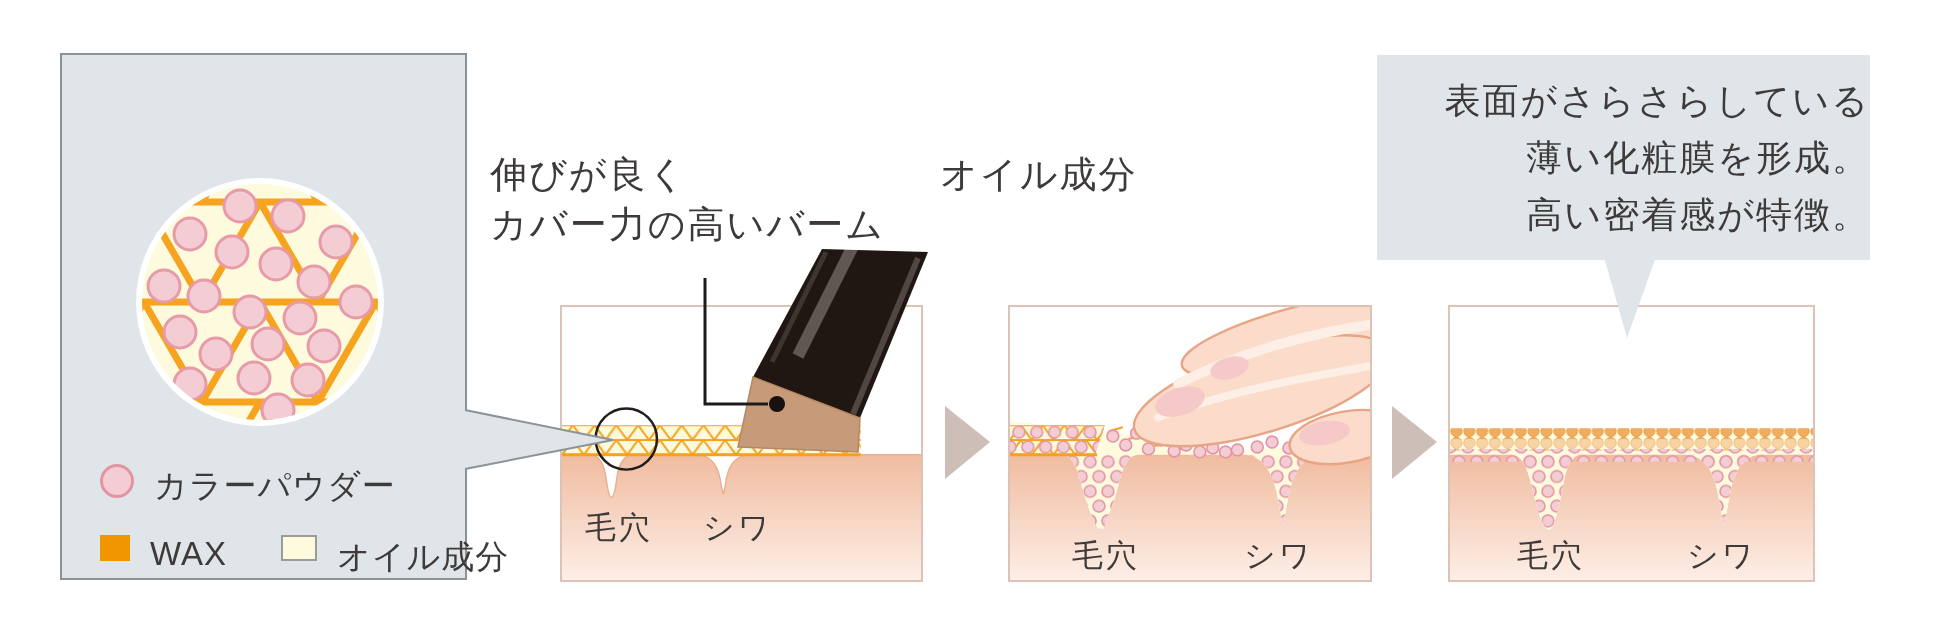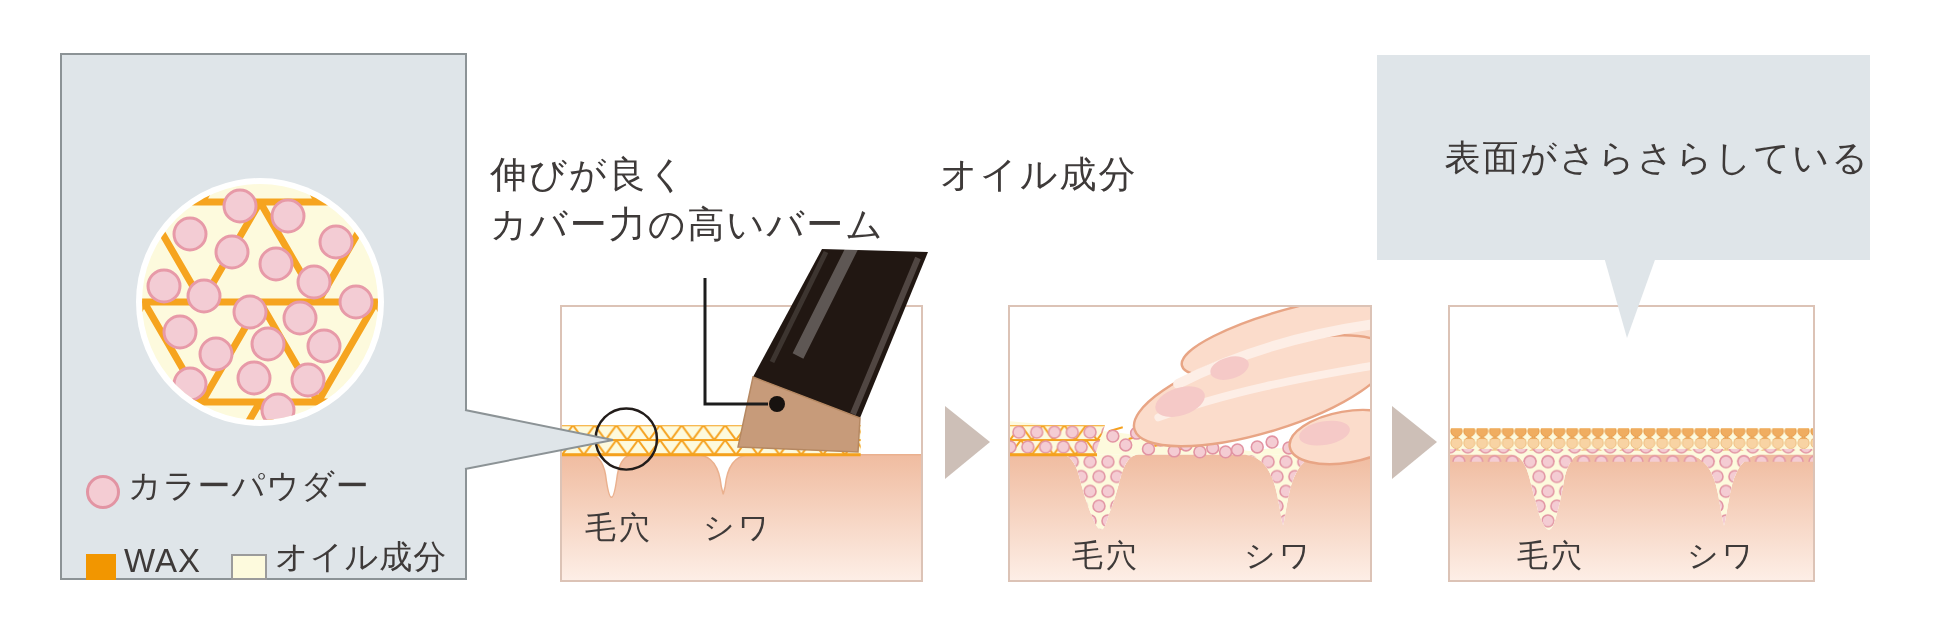--- a/index.html
+++ b/index.html
@@ -6,21 +6,21 @@
   #stage{
     position:relative;width:1950px;height:634px;background:#ffffff;overflow:hidden;
     font-family:"Liberation Sans","DejaVu Sans",sans-serif;color:#3e3a39;
   }
   .abs{position:absolute;}
   
   #left-panel{left:60px;top:53px;width:407px;height:527px;background:#dfe5e9;border:2px solid #8c9396;box-sizing:border-box;}
   #title-bar{left:0;top:39px;width:403px;height:56px;background:#211712;display:flex;align-items:center;}
   #title-bar span{color:#ffffff;font-size:36px;letter-spacing:1px;padding-left:22px;white-space:nowrap;}
   #wax-circle{left:70px;top:119px;width:256px;height:256px;}
-  .legend-row{left:24px;display:flex;align-items:flex-end;gap:8px;}
+  .legend-row{left:38px;display:flex;align-items:flex-start;gap:20px;}
   .legend-label{font-size:33px;letter-spacing:1px;white-space:nowrap;}
   .sw-circle{width:34px;height:34px;border-radius:50%;background:#f4ccd3;border:3px solid #e294a3;box-sizing:border-box;}
   .sw-orange{width:30px;height:26px;background:#f29600;}
   .sw-cream{width:36px;height:26px;background:#fdfadd;border:2px solid #9b9b9b;box-sizing:border-box;}
   
   .caption{width:500px;text-align:left;font-size:37px;line-height:50px;letter-spacing:2px;white-space:nowrap;}
   .caption sup{font-size:24px;vertical-align:14px;letter-spacing:0;}
   
   #bubble{left:1377px;top:55px;width:493px;height:205px;background:#dfe5e9;display:flex;flex-direction:column;justify-content:center;text-align:right;font-size:36px;line-height:57px;letter-spacing:2px;}
   
@@ -114,20 +114,22 @@
   <div class="caption abs" style="left:490px;top:150px;">
     <div>伸びが良く</div>
     <div>カバー力の高いバーム</div>
   </div>
   <div class="caption abs" style="left:940px;top:150px;">
     <div>オイル成分</div>
   </div>
 
   <div id="bubble" class="abs">
     <div>表面がさらさらしている</div>
+    <div>薄い化粧膜を形成。</div>
+    <div>高い密着感が特徴。</div>
   </div>
 
   <div id="panel-step1" class="abs illus-panel">
     <svg viewBox="0 0 363 277" preserveAspectRatio="none">
       <path d="M0,150 L28,150 Q40,150 44,170 Q47,193 50,193 Q53,193 56,170 Q60,150 72,150
                L138,150 Q158,152 161,182 L163,190 L165,182 Q168,152 188,150 L363,150 L363,277 L0,277 Z" fill="url(#skinG)"></path>
       <path d="M0,150 L28,150 Q40,150 44,170 Q47,193 50,193 Q53,193 56,170 Q60,150 72,150
                L138,150 Q158,152 161,182 L163,190 L165,182 Q168,152 188,150 L363,150" fill="none" stroke="#eab08e" stroke-width="1.5"></path>
       <g>
         <rect x="0" y="120" width="302" height="30" fill="#fdfadd"></rect>

